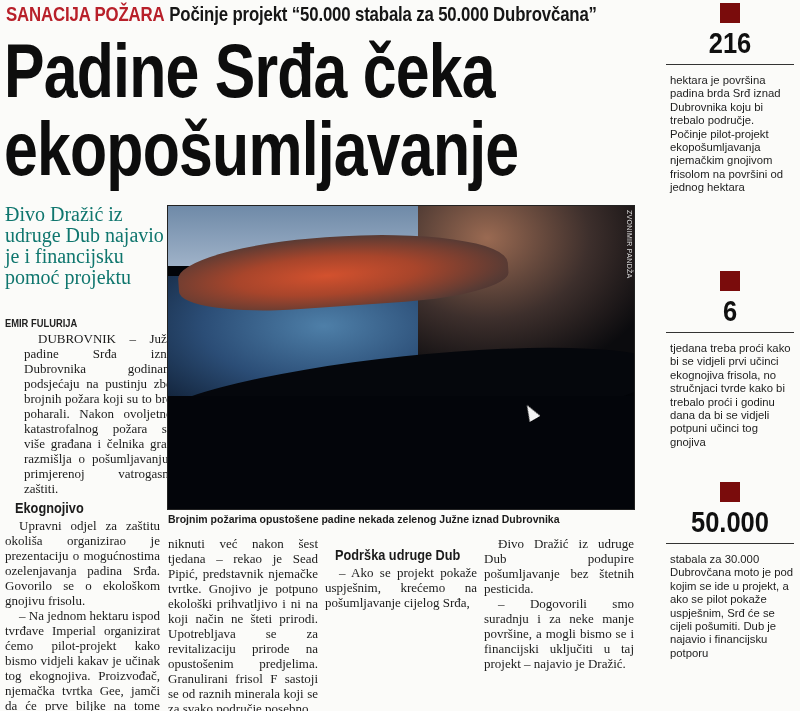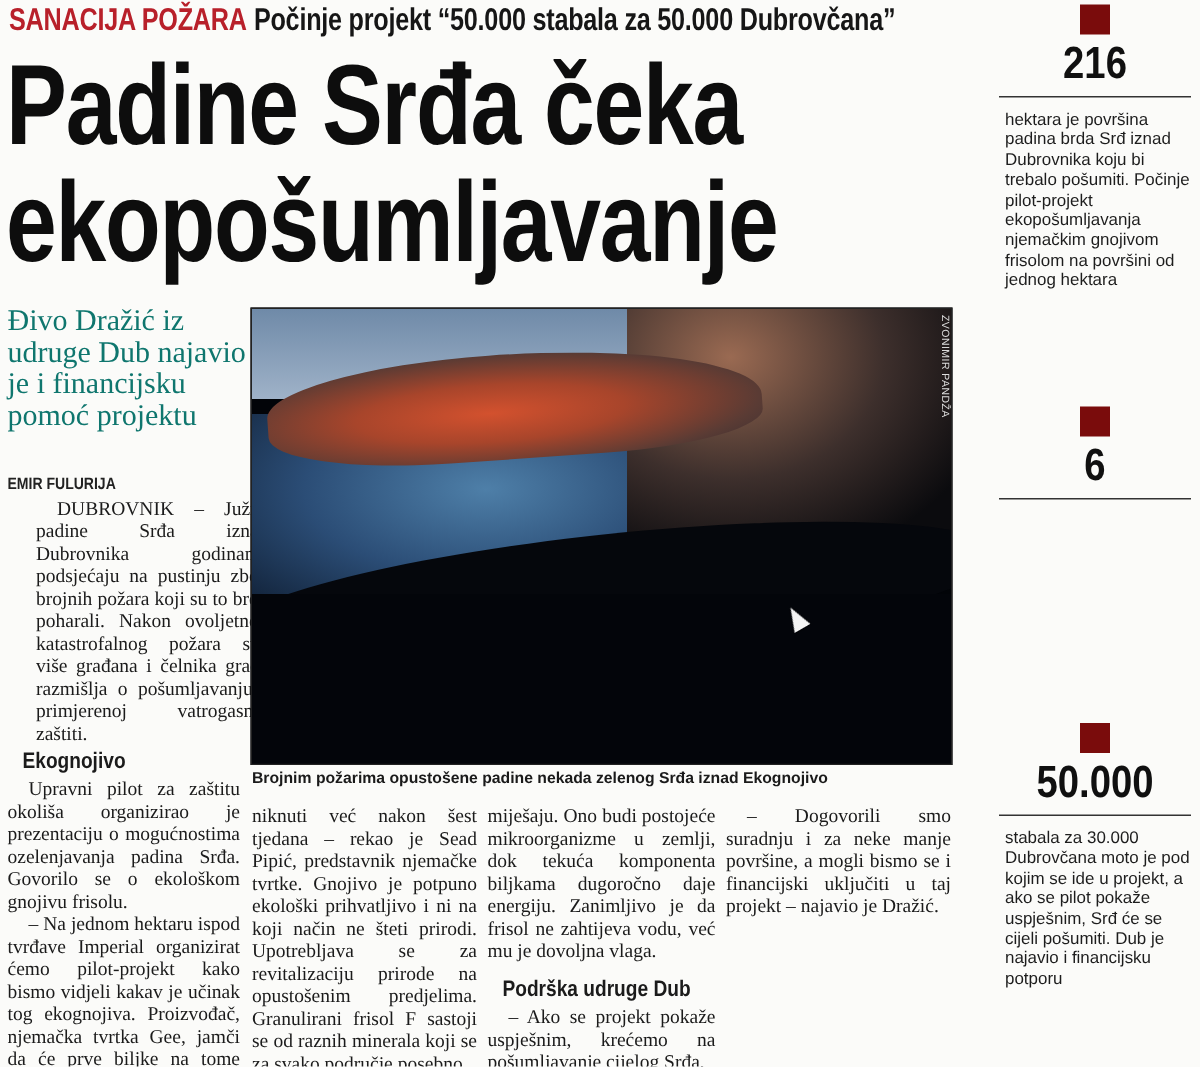--- a/index.html
+++ b/index.html
@@ -79,62 +79,63 @@
 
 <div class="deck">Đivo Dražić iz udruge Dub najavio je i financijsku pomoć projektu</div>
 <div class="byline">EMIR FULURIJA</div>
 
 <div class="col c1">
   <p>DUBROVNIK – Južne padine Srđa iznad Dubrovnika godinama podsjećaju na pustinju zbog brojnih požara koji su to brdo poharali. Nakon ovoljetnog katastrofalnog požara sve više građana i čelnika grada razmišlja o pošumljavanju i primjerenoj vatrogasnoj zaštiti.</p>
 </div>
 
 <div class="col c1b">
   <h3>Ekognojivo</h3>
-  <p>Upravni pilot za zaštitu okoliša organizirao je prezentaciju o mogućnostima ozelenjavanja padina Srđa. Govorilo se o ekološkom gnojivu frisolu.</p>
+  <p>Upravni odjel za zaštitu okoliša organizirao je prezentaciju o mogućnostima ozelenjavanja padina Srđa. Govorilo se o ekološkom gnojivu frisolu.</p>
   <p>– Na jednom hektaru ispod tvrđave Imperial organizirat ćemo pilot-projekt kako bismo vidjeli kakav je učinak tog ekognojiva. Proizvođač, njemačka tvrtka Gee, jamči da će prve biljke na tome zemljištu</p>
 </div>
 
 <div class="photo">
   <div class="sky"></div>
   <div class="sea"></div>
   <div class="hill"></div>
   <div class="city"></div>
   <div class="ridge"></div>
   <div class="shade"></div>
   <div class="credit">ZVONIMIR PANDŽA</div>
 </div>
 <div class="cursor"></div>
 
-<div class="caption">Brojnim požarima opustošene padine nekada zelenog Srđa iznad Ekognojivo</div>
+<div class="caption">Brojnim požarima opustošene padine nekada zelenog Južne iznad Dubrovnika</div>
 
 <div class="col c2">
   <p style="text-indent:0">niknuti već nakon šest tjedana – rekao je Sead Pipić, predstavnik njemačke tvrtke. Gnojivo je potpuno ekološki prihvatljivo i ni na koji način ne šteti prirodi. Upotrebljava se za revitalizaciju prirode na opustošenim predjelima. Granulirani frisol F sastoji se od raznih minerala koji se za svako područje posebno</p>
 </div>
 
 <div class="col c3">
-  <p style="text-indent:0">miješaju. Ono budi postojeće mikroorganizme u zemlji, dok tekuća komponenta biljkama dugoročno daje energiju. Zanimljivo je da frisol ne zahtijeva vodu, već mu je dovoljna vlaga.</p>
   <h3 style="margin-top:10px">Podrška udruge Dub</h3>
   <p>– Ako se projekt pokaže uspješnim, krećemo na pošumljavanje cijelog Srđa,</p>
 </div>
 
 <div class="col c4">
+  <p>Đivo Dražić iz udruge Dub podupire pošumljavanje bez štetnih pesticida.</p>
   <p>– Dogovorili smo suradnju i za neke manje površine, a mogli bismo se i financijski uključiti u taj projekt – najavio je Dražić.</p>
 </div>
 
 <div class="sidebar">
   <div class="fact f1">
     <div class="sq"></div>
     <div class="num">216</div>
     <div class="rule"></div>
-    <div class="txt">hektara je površina padina brda Srđ iznad Dubrovnika koju bi trebalo pošumiti. Počinje pilot-projekt ekopošumljavanja njemačkim gnojivom frisolom na površini od jednog hektara</div>
+    <div class="txt">hektara je površina padina brda Srđ iznad Dubrovnika koju bi trebalo područje. Počinje pilot-projekt ekopošumljavanja njemačkim gnojivom frisolom na površini od jednog hektara</div>
   </div>
   <div class="fact f2">
     <div class="sq"></div>
     <div class="num">6</div>
     <div class="rule"></div>
+    <div class="txt">tjedana treba proći kako bi se vidjeli prvi učinci ekognojiva frisola, no stručnjaci tvrde kako bi trebalo proći i godinu dana da bi se vidjeli potpuni učinci tog gnojiva</div>
   </div>
   <div class="fact f3">
     <div class="sq"></div>
     <div class="num">50.000</div>
     <div class="rule"></div>
     <div class="txt">stabala za 30.000 Dubrovčana moto je pod kojim se ide u projekt, a ako se pilot pokaže uspješnim, Srđ će se cijeli pošumiti. Dub je najavio i financijsku potporu</div>
   </div>
 </div>
 
 </body></html>

